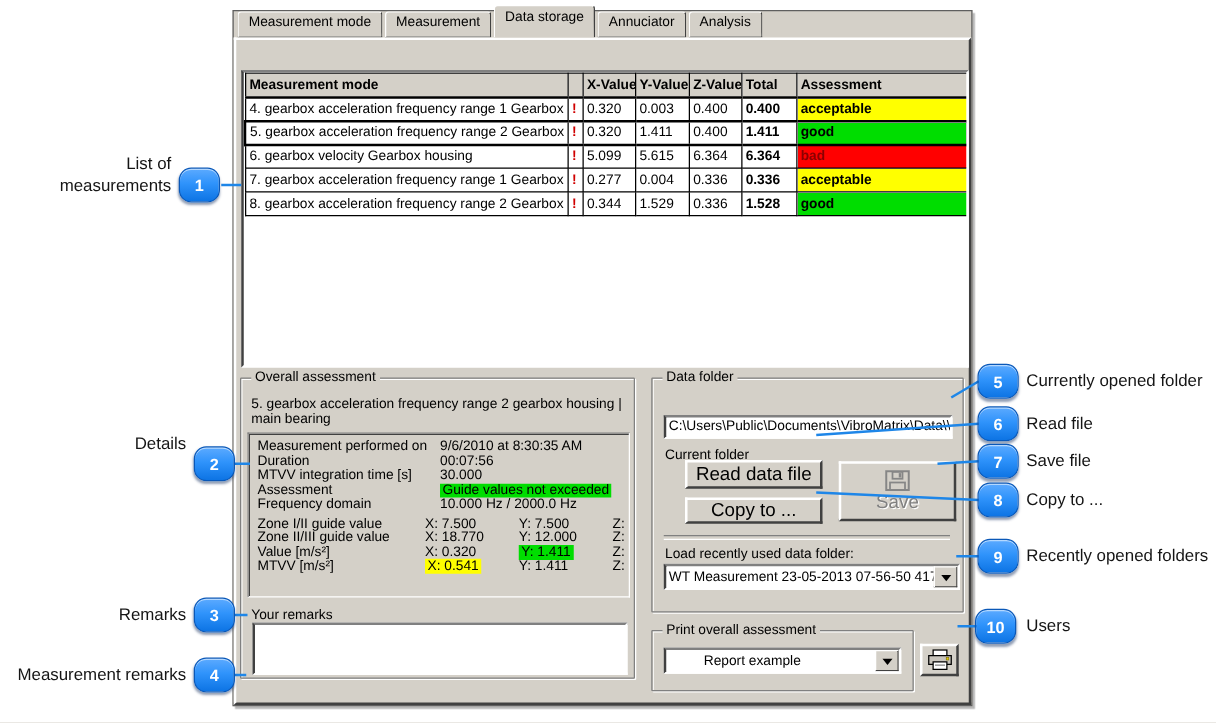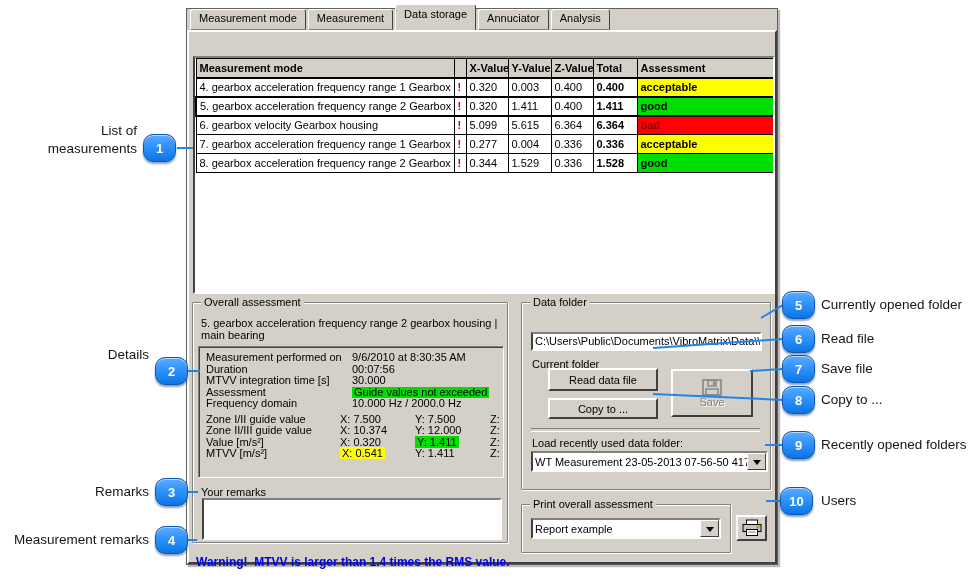--- a/index.html
+++ b/index.html
@@ -97,21 +97,21 @@
   .static-label{position:absolute;font-size:11px;color:#000;white-space:nowrap;}
   .field{
     position:absolute;background:#ffffff;
     border:2px solid;border-color:#808080 #ffffff #ffffff #404040;
     box-sizing:border-box;font-size:11px;line-height:14px;
     padding:0 2px;white-space:nowrap;overflow:hidden;
   }
   .btn{
     position:absolute;background:var(--window-bg,#d4d0c8);
     border:2px solid;border-color:#ffffff #404040 #404040 #ffffff;
-    box-sizing:border-box;font-size:11px;color:#000;
+    box-sizing:border-box;font-size:15px;color:#000;
     display:flex;align-items:center;justify-content:center;cursor:default;
   }
   .btn.disabled{color:#808080;text-shadow:1px 1px 0 #ffffff;flex-direction:column;}
   .sep{position:absolute;left:9px;right:10px;height:2px;border-top:1px solid #808080;border-bottom:1px solid #ffffff;}
   .combo{
     position:absolute;background:#ffffff;
     border:2px solid;border-color:#808080 #ffffff #ffffff #404040;
     box-sizing:border-box;font-size:11px;display:flex;align-items:center;overflow:hidden;
   }
   .combo .txt{flex:1;padding:0 2px;white-space:nowrap;overflow:hidden;}
@@ -252,21 +252,21 @@
         </div>
         <div class="dgap"></div>
         <div class="xrow">
           <span class="lbl">Zone I/II guide value</span>
           <span class="cx">X: 7.500</span>
           <span class="cy">Y: 7.500</span>
           <span class="cz">Z: 7.500</span>
         </div>
         <div class="xrow">
           <span class="lbl">Zone II/III guide value</span>
-          <span class="cx">X: 10.374</span>
+          <span class="cx">X: 18.770</span>
           <span class="cy">Y: 12.000</span>
           <span class="cz">Z: 12.000</span>
         </div>
         <div class="xrow">
           <span class="lbl">Value [m/s²]</span>
           <span class="cx">X: 0.320</span>
           <span class="cy"><span class="hl-green">Y: 1.411</span></span>
           <span class="cz">Z: 0.400</span>
         </div>
         <div class="xrow">
@@ -279,21 +279,21 @@
       <div class="remarks-label">Your remarks</div>
       <textarea class="remarks-box" value="" style=""></textarea>
     </div>
 
     <div class="group g-datafolder">
       <span class="legend">Data folder</span>
       <div class="static-label" style="left:10px;top:15px;margin-top:40px;">Current folder</div>
       <div class="field" style="left:9px;top:29px;width:231px;height:19px;">C:\Users\Public\Documents\VibroMatrix\Data\\</div>
       <div class="btn" style="left:26px;top:65px;width:110px;height:23px;">Read data file</div>
       <div class="btn" style="left:26px;top:95px;width:110px;height:21px;">Copy to ...</div>
-      <div class="btn disabled" style="left:149px;top:66px;width:82px;height:48px;">
+      <div class="btn disabled" style="left:149px;top:66px;width:94px;height:48px;">
         <span class="icon-slot">
           <svg width="20" height="17" viewBox="0 0 20 17">
             <rect x="1" y="1" width="18" height="15" fill="none" stroke="#868686" stroke-width="1.6"></rect>
             <rect x="6" y="1.5" width="8" height="5.5" fill="none" stroke="#868686" stroke-width="1.4"></rect>
             <rect x="11" y="2.5" width="2" height="3.5" fill="#868686"></rect>
             <rect x="4" y="10" width="12" height="6" fill="none" stroke="#868686" stroke-width="1.4"></rect>
           </svg>
         </span>
         <span>Save</span>
       </div>
@@ -302,40 +302,39 @@
       <div class="combo" style="left:9px;top:148px;width:237px;height:21px;">
         <span class="txt">WT Measurement 23-05-2013 07-56-50 4172</span>
         <span class="drop">
             <span class="arrow-down"></span>
           </span>
       </div>
     </div>
 
     <div class="group g-print">
       <span class="legend">Print overall assessment</span>
-      <div class="combo" style="left:9px;top:13px;width:190px;height:21px;">
+      <div class="combo" style="left:9px;top:13px;width:190px;height:21px;padding-left:28px;">
         <span class="txt">Report example</span>
         <span class="drop">
             <span class="arrow-down"></span>
           </span>
       </div>
     </div>
     <div class="btn printbtn">
       <span class="icon-slot">
         <svg width="22" height="18" viewBox="0 0 22 18">
           <rect x="5.5" y="1" width="11" height="4.5" fill="#ffffff" stroke="#000" stroke-width="1"></rect>
           <rect x="2" y="5.5" width="18" height="7" fill="#c8c4bc" stroke="#000" stroke-width="1"></rect>
           <rect x="16" y="7" width="2" height="2" fill="#e8d000" stroke="#807000" stroke-width="0.5"></rect>
           <rect x="5.5" y="10.5" width="11" height="6" fill="#ffffff" stroke="#000" stroke-width="1"></rect>
           <line x1="7" y1="13" x2="15" y2="13" stroke="#808080" stroke-width="1"></line>
         </svg>
       </span>
     </div>
 
-    <div class="warning">Warning!  MTVV is larger than 1.4 times the RMS value.</div>
   </div>
 </div>
 
 <svg class="connectors">
   <g stroke="#1e86e8" stroke-width="2">
     <line x1="177" y1="148" x2="193" y2="148"></line>
     <line x1="188" y1="371" x2="200" y2="371"></line>
     <line x1="188" y1="492" x2="198" y2="492"></line>
     <line x1="188" y1="540" x2="197" y2="540"></line>
     <line x1="783" y1="305" x2="761" y2="318"></line>

